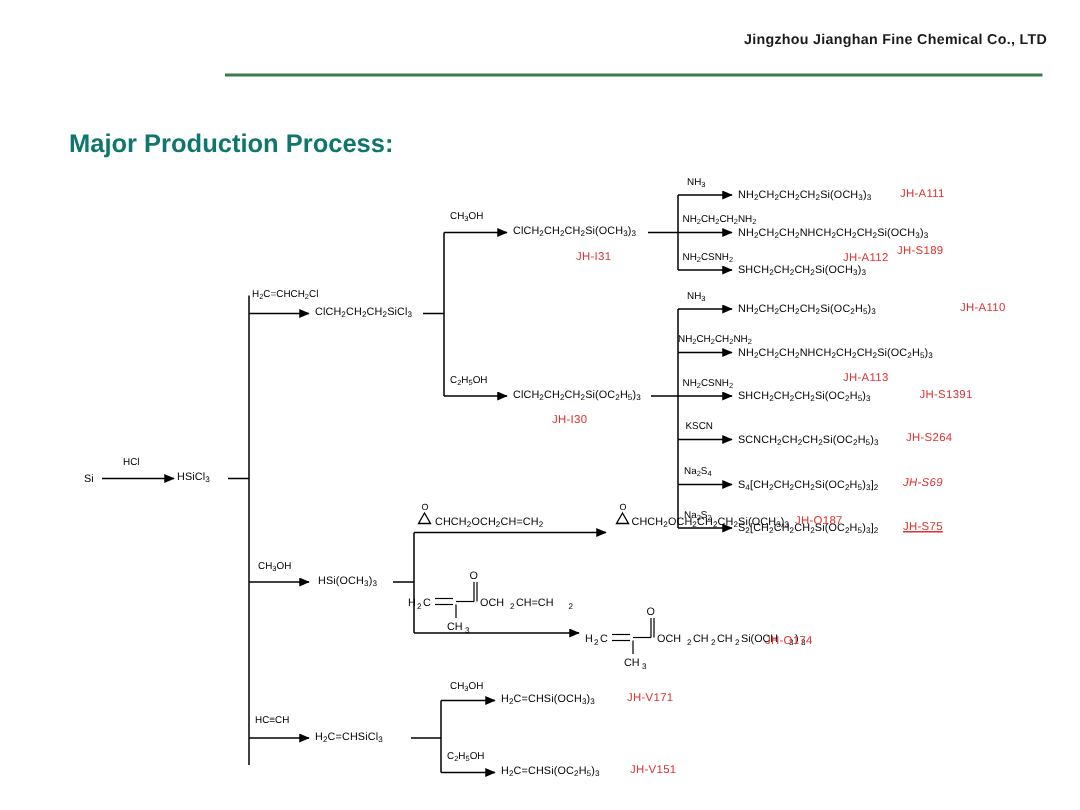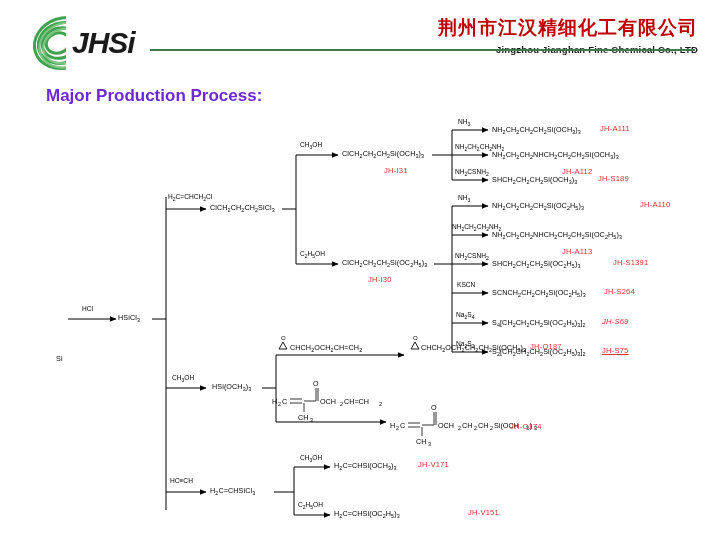--- a/index.html
+++ b/index.html
@@ -69,21 +69,21 @@
     position: absolute;
     left: 150px; top: 49px;
     width: 545px; height: 2px;
     background: #3e7a4e;
   }
   #slide-title {
     position: absolute;
     left: 46px; top: 86px;
     font-size: 17px;
     font-weight: bold;
-    color: #6d28d9;
+    color: #0f766e;
     font-family: "Liberation Sans", sans-serif;
   }
 
   
   #diagram {
     position: absolute;
     left: 0; top: 112px;
     width: 720px; height: 428px;
   }
   #diagram svg {
@@ -117,41 +117,22 @@
     color: #e03030;
     font-weight: normal;
     letter-spacing: 0.2px;
   }
 </style>
 </head>
 <body>
 
 <div id="header">
 
-  <div id="logo-block">
-    <svg id="logo-mark" viewBox="0 0 72 62">
-      <g fill="none" stroke="#3fa34d" stroke-width="3">
-        <ellipse cx="34" cy="31" rx="30" ry="25" transform="rotate(-18 34 31)"></ellipse>
-        <ellipse cx="32" cy="31" rx="24" ry="20" transform="rotate(-18 32 31)"></ellipse>
-        <ellipse cx="30" cy="31" rx="18" ry="15" transform="rotate(-18 30 31)"></ellipse>
-        <ellipse cx="28" cy="31" rx="12" ry="10" transform="rotate(-18 28 31)"></ellipse>
-      </g>
-      <g fill="none" stroke="#7cc47f" stroke-width="2.2">
-        <ellipse cx="36" cy="33" rx="27" ry="22" transform="rotate(-18 36 33)"></ellipse>
-        <ellipse cx="34" cy="34" rx="21" ry="17" transform="rotate(-18 34 34)"></ellipse>
-      </g>
-      <rect x="36" y="0" width="40" height="62" fill="#ffffff"></rect>
-    </svg>
-    <div id="logo-text">
-      <span>JHSi</span>
-    </div>
-  </div>
 
   <div id="company-block">
-    <div id="company-cn">荆州市江汉精细化工有限公司</div>
     <div id="company-en">Jingzhou Jianghan Fine Chemical Co., LTD</div>
   </div>
 
   <div id="header-rule"></div>
 </div>
 
 <div id="slide-title">Major Production Process:</div>
 
 <div id="diagram">
 
@@ -199,21 +180,21 @@
       <line x1="276" y1="310" x2="386" y2="310" marker-end="url(#ah)"></line>
 
       <line x1="166" y1="380" x2="206" y2="380" marker-end="url(#ah)"></line>
       <line x1="274" y1="380" x2="294" y2="380"></line>
       <line x1="294" y1="355" x2="294" y2="403"></line>
       <line x1="294" y1="355" x2="330" y2="355" marker-end="url(#ah)"></line>
       <line x1="294" y1="403" x2="330" y2="403" marker-end="url(#ah)"></line>
     </g>
   </svg>
 
-  <div class="node formula" style="left:56px; top:203px;margin-top:40px;">Si</div>
+  <div class="node formula" style="left:56px; top:203px;">Si</div>
   <div class="node reagent" style="left:82px; top:194px;">HCl</div>
   <div class="node formula" style="left:118px; top:202px;">HSiCl<sub>3</sub></div>
 
   <div class="node reagent" style="left:168px; top:82px;">H<sub>2</sub>C=CHCH<sub>2</sub>Cl</div>
   <div class="node formula" style="left:210px; top:92px;">ClCH<sub>2</sub>CH<sub>2</sub>CH<sub>2</sub>SiCl<sub>3</sub></div>
 
   <div class="node reagent" style="left:300px; top:30px;">CH<sub>3</sub>OH</div>
   <div class="node formula" style="left:342px; top:38px;">ClCH<sub>2</sub>CH<sub>2</sub>CH<sub>2</sub>Si(OCH<sub>3</sub>)<sub>3</sub></div>
   <div class="node code" style="left:384px; top:55px;">JH-I31</div>
 
@@ -224,21 +205,21 @@
   <div class="node reagent" style="left:458px; top:7px;">NH<sub>3</sub></div>
   <div class="node formula" style="left:492px; top:14px;">NH<sub>2</sub>CH<sub>2</sub>CH<sub>2</sub>CH<sub>2</sub>Si(OCH<sub>3</sub>)<sub>3</sub></div>
   <div class="node code" style="left:600px; top:13px;">JH-A111</div>
 
   <div class="node reagent" style="left:455px; top:32px;">NH<sub>2</sub>CH<sub>2</sub>CH<sub>2</sub>NH<sub>2</sub></div>
   <div class="node formula" style="left:492px; top:39px;">NH<sub>2</sub>CH<sub>2</sub>CH<sub>2</sub>NHCH<sub>2</sub>CH<sub>2</sub>CH<sub>2</sub>Si(OCH<sub>3</sub>)<sub>3</sub></div>
   <div class="node code" style="left:562px; top:56px;">JH-A112</div>
 
   <div class="node reagent" style="left:455px; top:57px;">NH<sub>2</sub>CSNH<sub>2</sub></div>
   <div class="node formula" style="left:492px; top:64px;">SHCH<sub>2</sub>CH<sub>2</sub>CH<sub>2</sub>Si(OCH<sub>3</sub>)<sub>3</sub></div>
-  <div class="node code" style="left:598px; top:63px;">JH-S189</div>
+  <div class="node code" style="left:598px; top:51px;">JH-S189</div>
 
   <div class="node reagent" style="left:458px; top:83px;">NH<sub>3</sub></div>
   <div class="node formula" style="left:492px; top:90px;">NH<sub>2</sub>CH<sub>2</sub>CH<sub>2</sub>CH<sub>2</sub>Si(OC<sub>2</sub>H<sub>5</sub>)<sub>3</sub></div>
   <div class="node code" style="left:604px; top:89px;margin-left:36px;">JH-A110</div>
 
   <div class="node reagent" style="left:452px; top:112px;">NH<sub>2</sub>CH<sub>2</sub>CH<sub>2</sub>NH<sub>2</sub></div>
   <div class="node formula" style="left:492px; top:119px;">NH<sub>2</sub>CH<sub>2</sub>CH<sub>2</sub>NHCH<sub>2</sub>CH<sub>2</sub>CH<sub>2</sub>Si(OC<sub>2</sub>H<sub>5</sub>)<sub>3</sub></div>
   <div class="node code" style="left:562px; top:136px;">JH-A113</div>
 
   <div class="node reagent" style="left:455px; top:141px;">NH<sub>2</sub>CSNH<sub>2</sub></div>
@@ -320,15 +301,15 @@
 
   <div class="node reagent" style="left:170px; top:366px;">HC≡CH</div>
   <div class="node formula" style="left:210px; top:375px;">H<sub>2</sub>C=CHSiCl<sub>3</sub></div>
 
   <div class="node reagent" style="left:300px; top:343px;">CH<sub>3</sub>OH</div>
   <div class="node formula" style="left:334px; top:350px;">H<sub>2</sub>C=CHSi(OCH<sub>3</sub>)<sub>3</sub></div>
   <div class="node code" style="left:418px; top:349px;text-align:center;">JH-V171</div>
 
   <div class="node reagent" style="left:298px; top:390px;">C<sub>2</sub>H<sub>5</sub>OH</div>
   <div class="node formula" style="left:334px; top:398px;">H<sub>2</sub>C=CHSi(OC<sub>2</sub>H<sub>5</sub>)<sub>3</sub></div>
-  <div class="node code" style="left:420px; top:397px;margin-left:48px;">JH-V151</div>
+  <div class="node code" style="left:420px; top:397px;">JH-V151</div>
 
 </div>
 
 </body></html>

